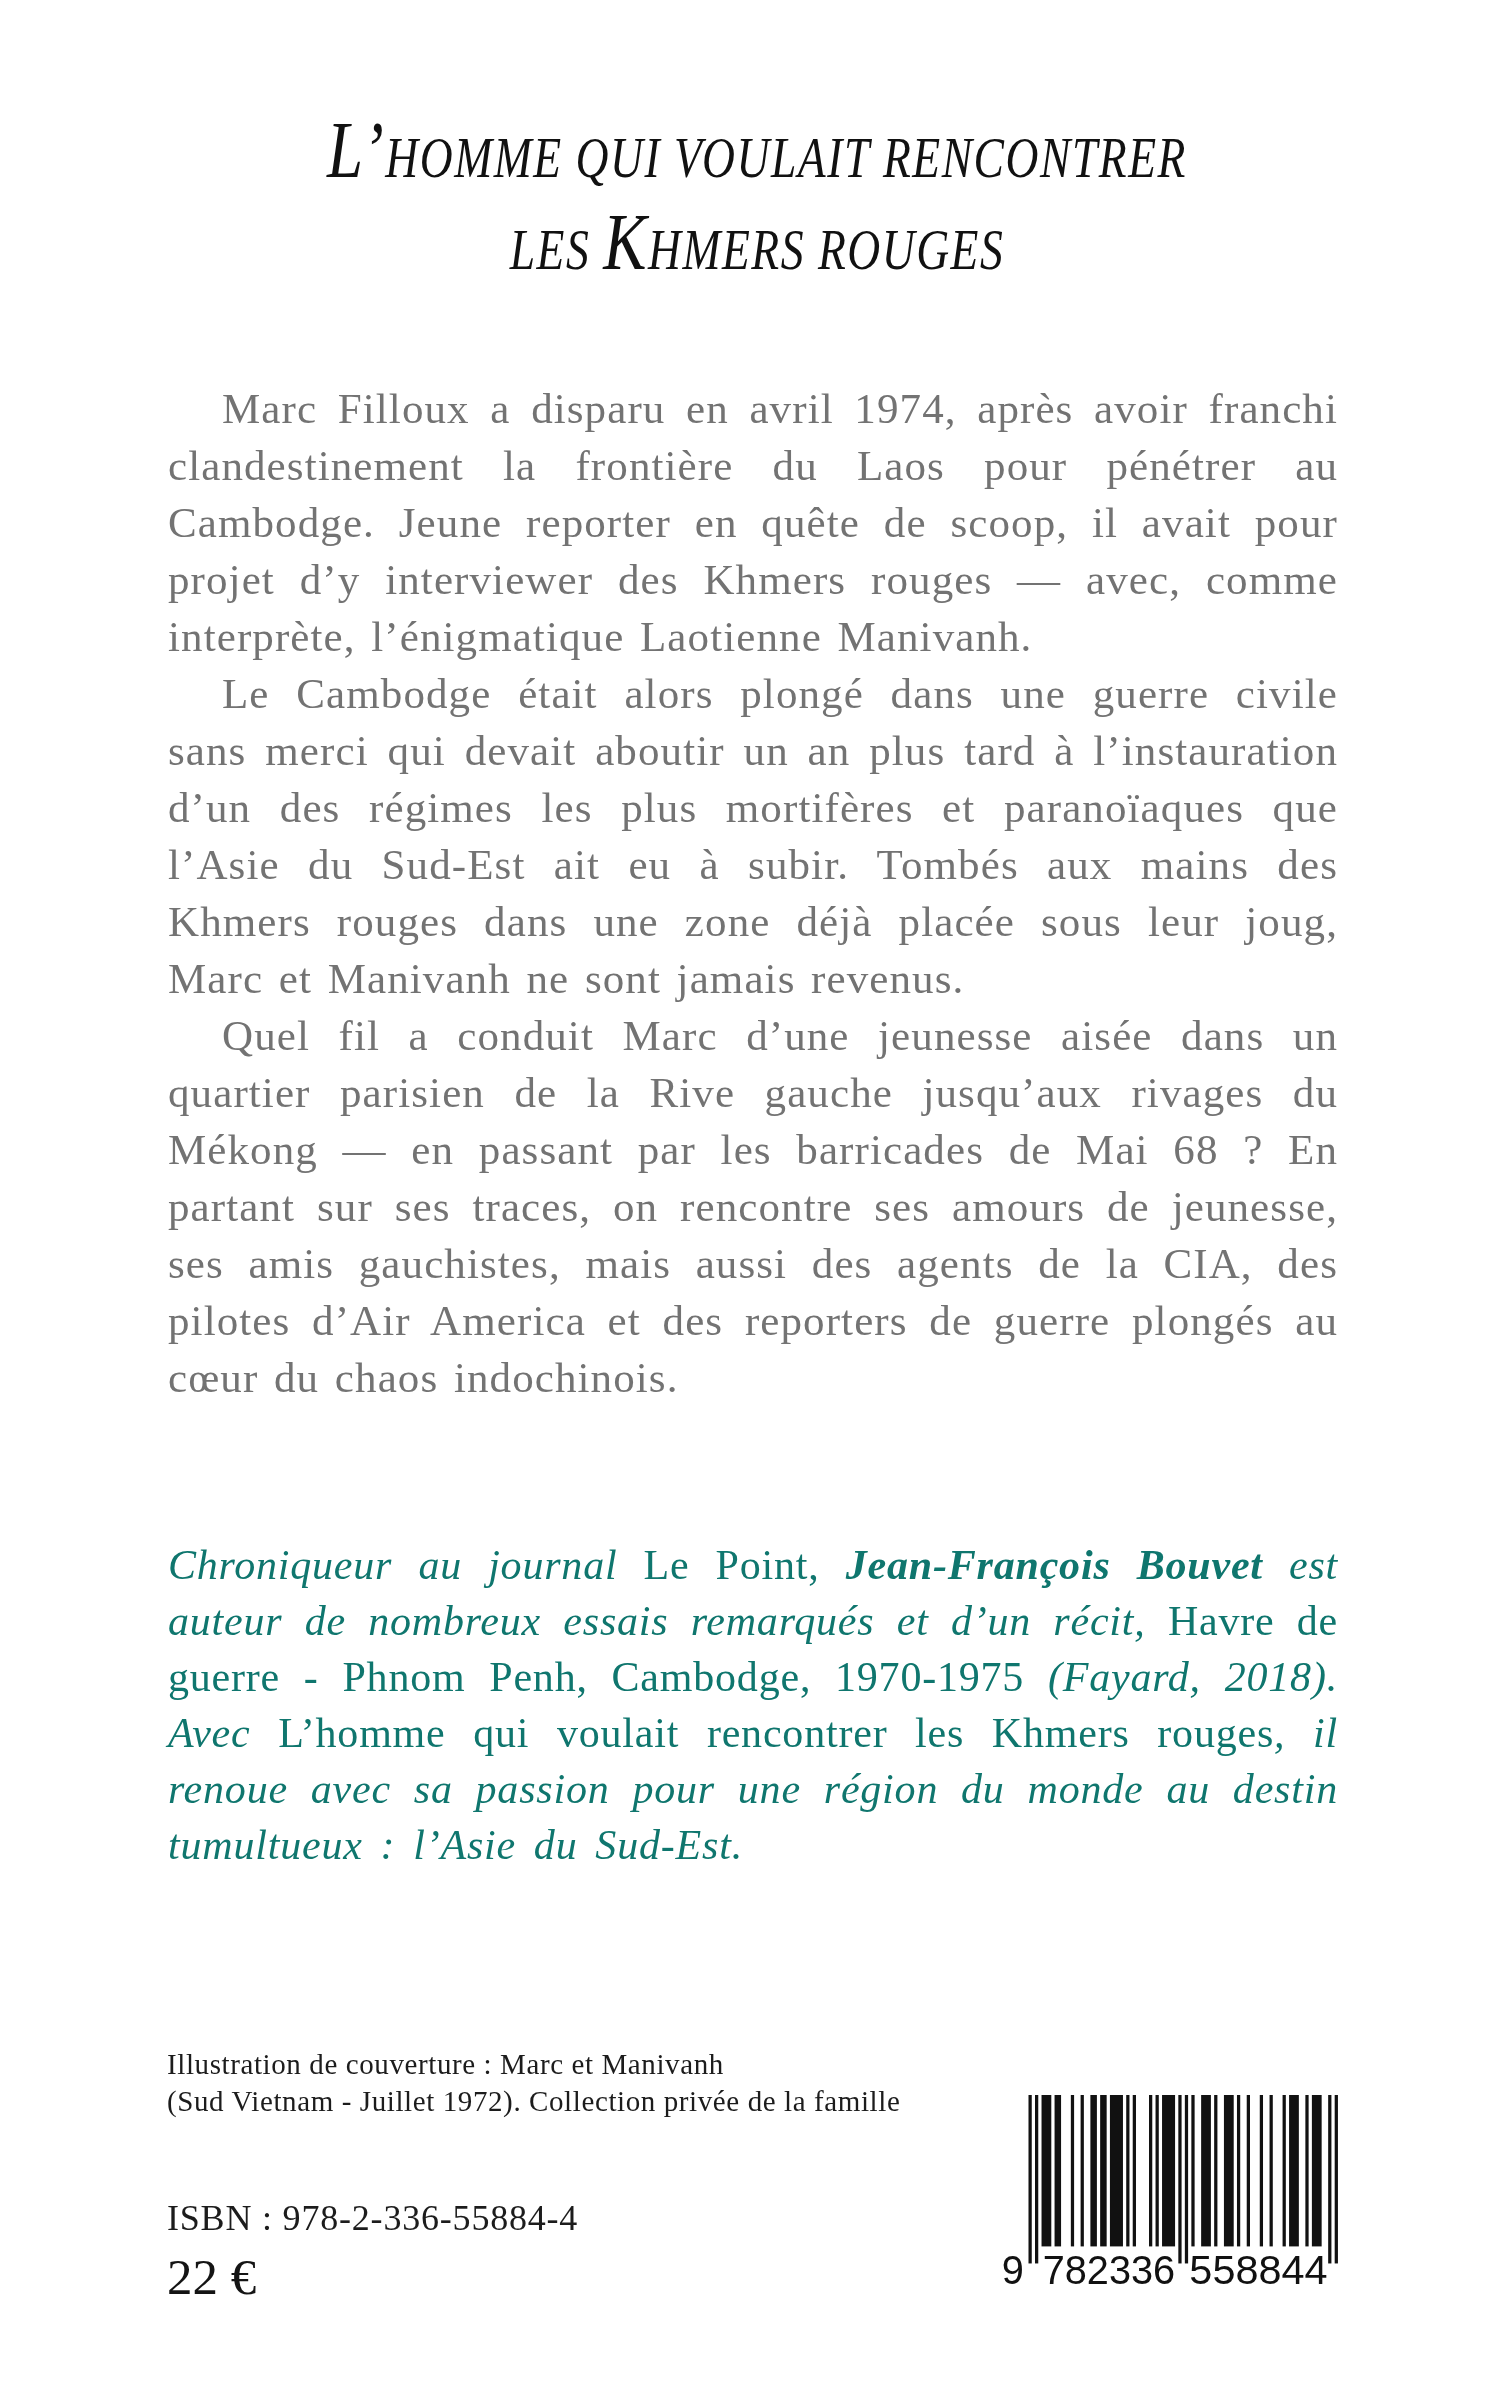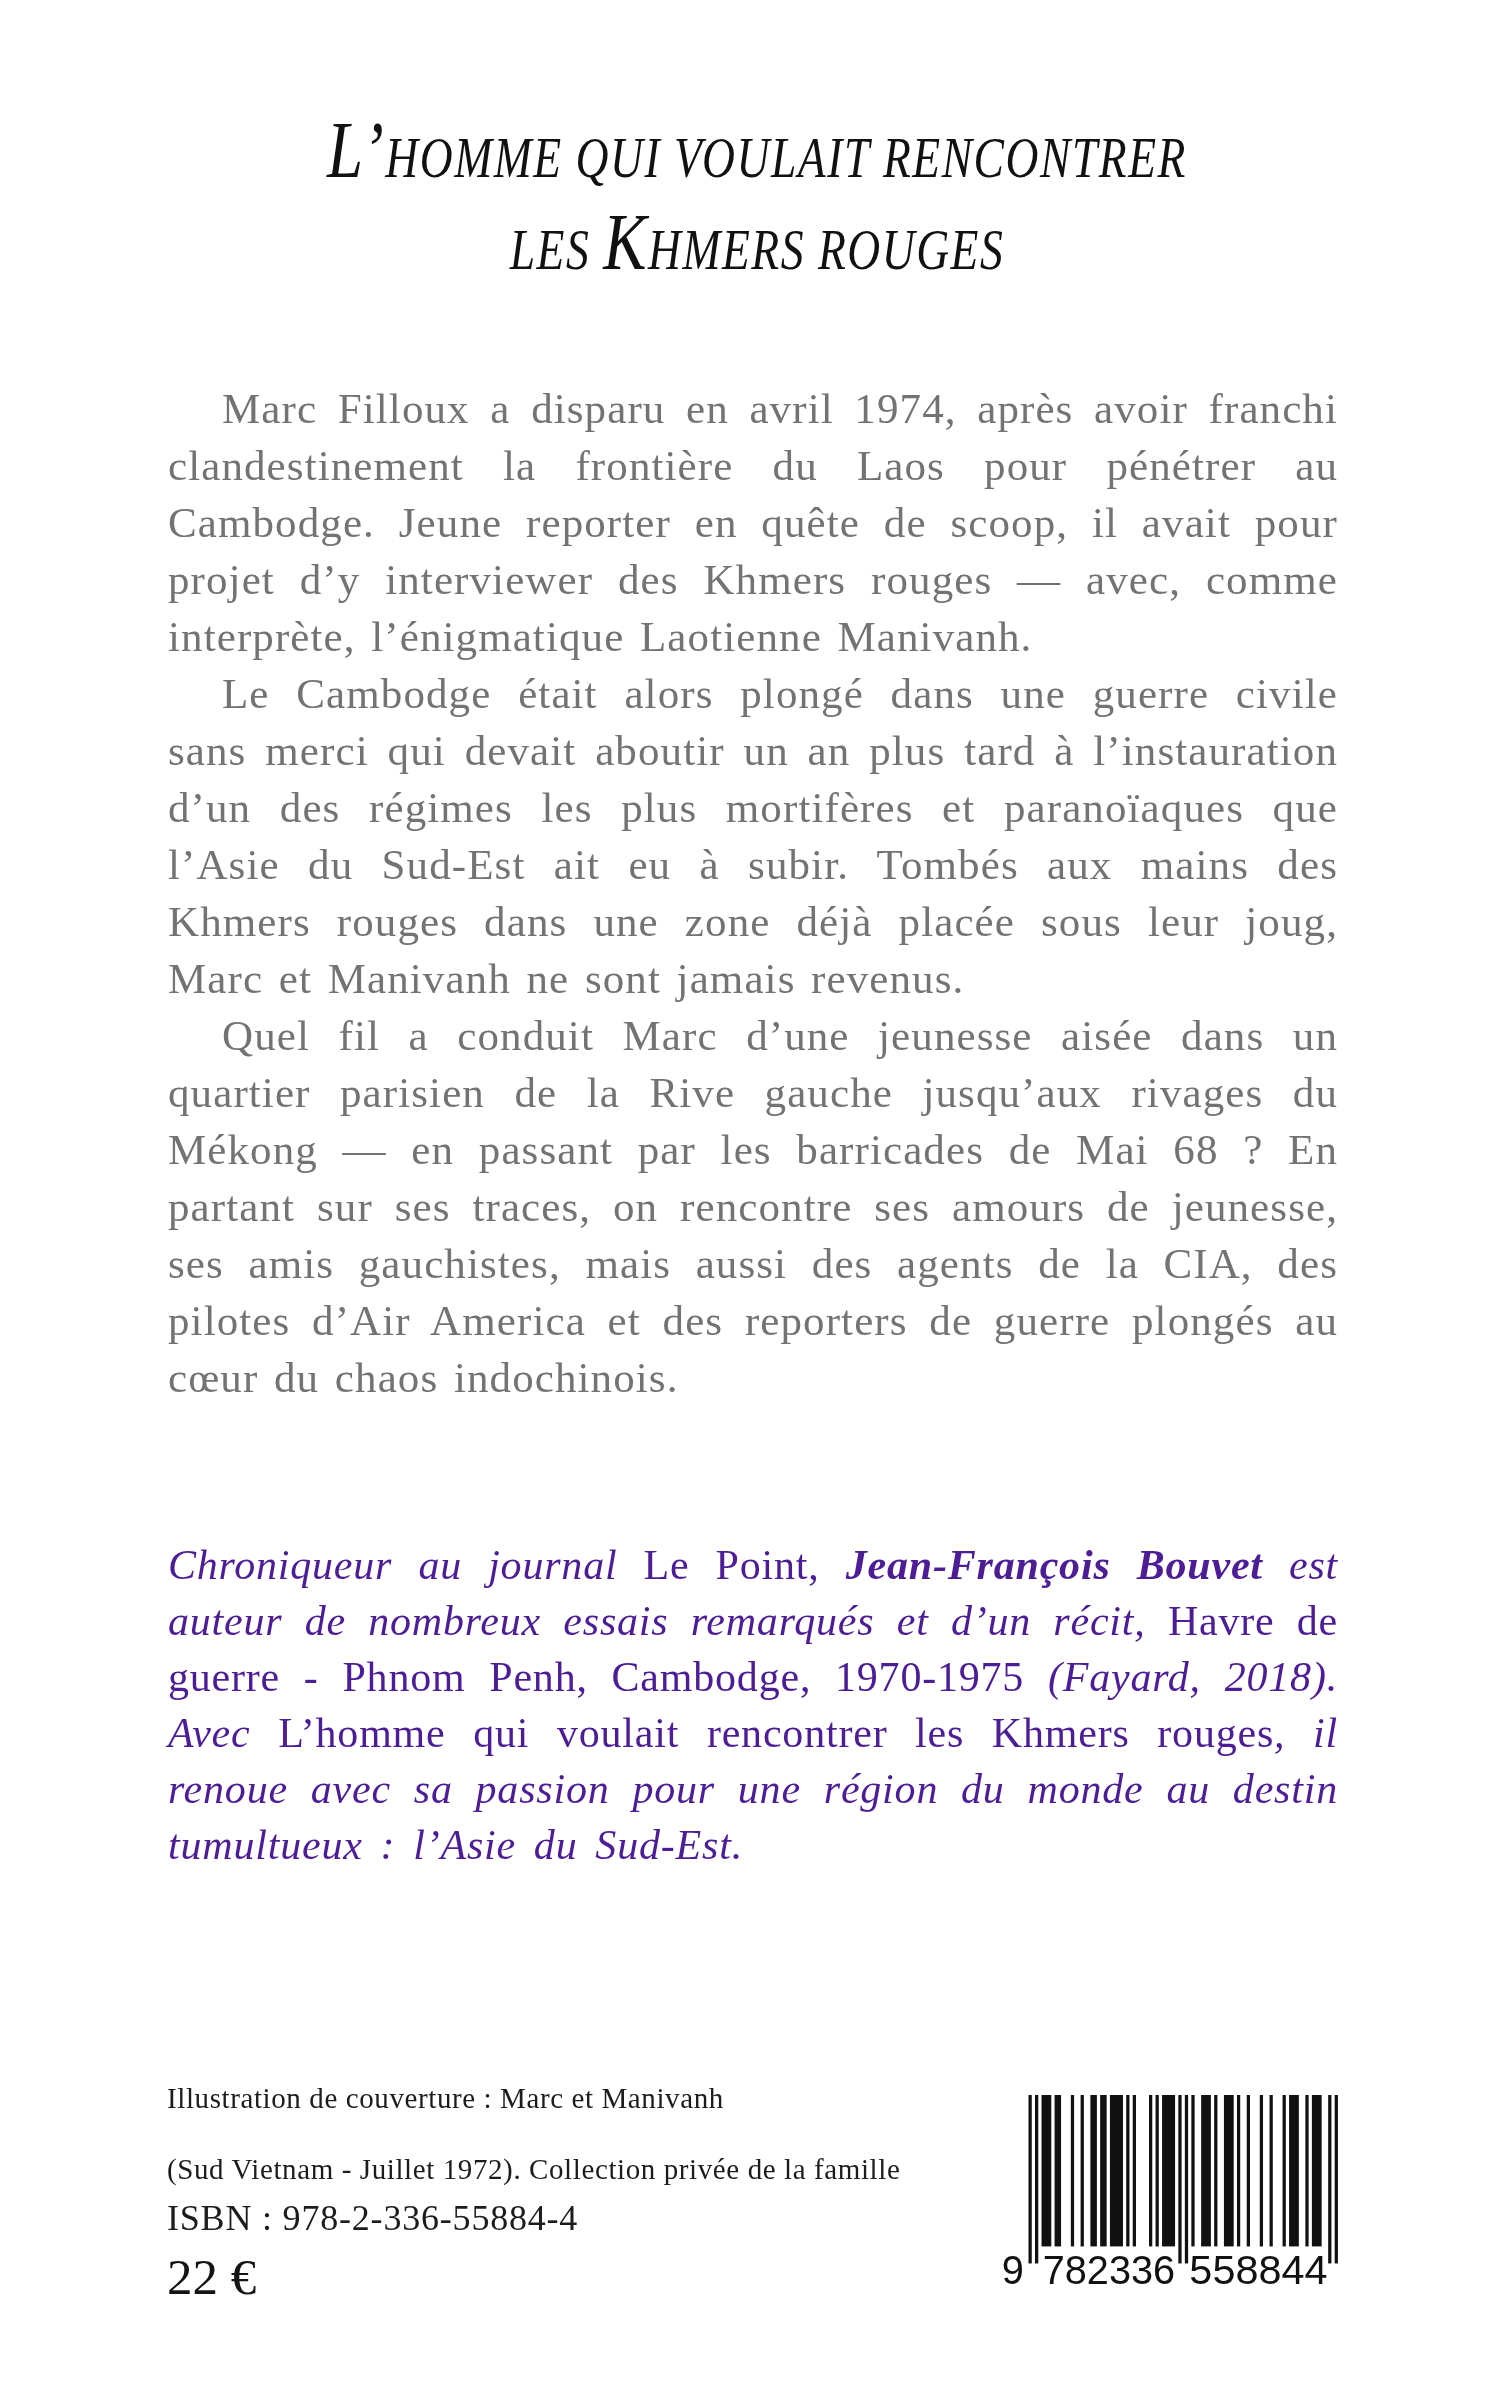--- a/index.html
+++ b/index.html
@@ -64,37 +64,37 @@
   .author-note {
     position: absolute;
     left: 168px;
     top: 1537px;
     width: 1170px;
     font-size: 42px;
     line-height: 56px;
     text-align: justify;
     letter-spacing: 0.8px;
     word-spacing: 6.6px;
-    color: #4c1d95;
+    color: #0f766e;
   }
   .run-italic { font-style: italic; }
   .run-roman { font-style: normal; }
   .run-bold-italic { font-style: italic; font-weight: bold; }
 
   
   .cover-credit {
     position: absolute;
     left: 167px;
     top: 2046px;
     font-size: 29px;
     line-height: 37px;
     letter-spacing: 0.6px;
     color: #1c1c1c;
   }
-  .credit-line { white-space: nowrap; margin-top: 34px; }
+  .credit-line { white-space: nowrap; }
 
   
   .isbn {
     position: absolute;
     left: 167px;
     top: 2196px;
     font-size: 36px;
     line-height: 44px;
     letter-spacing: 0.8px;
     color: #1c1c1c;

